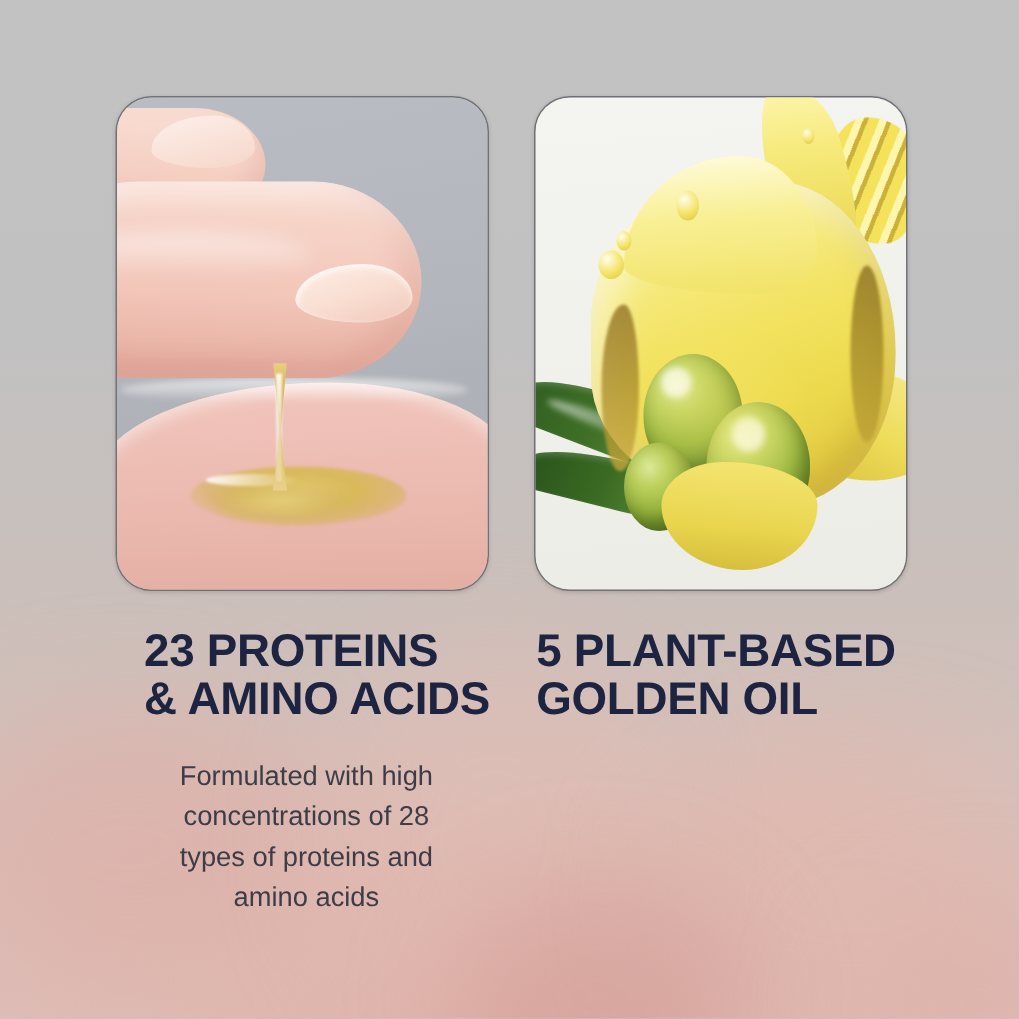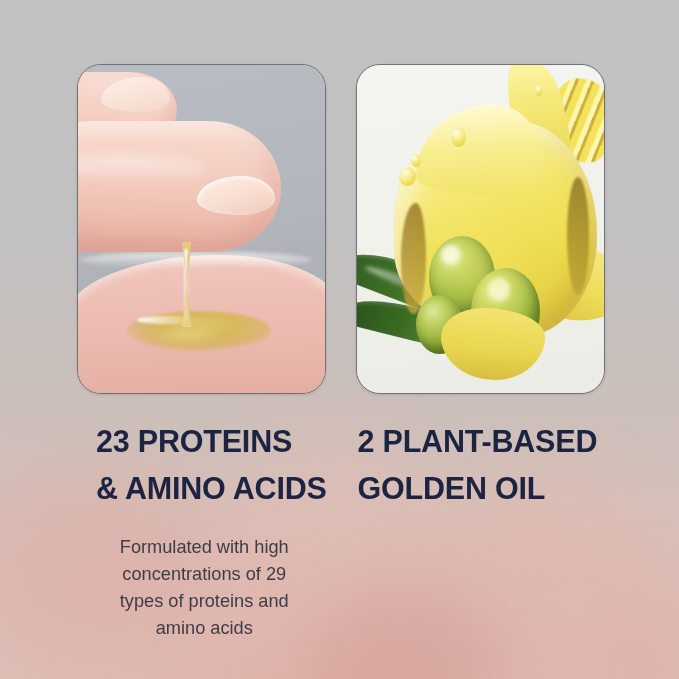--- a/index.html
+++ b/index.html
@@ -194,21 +194,21 @@
 
   
   .cols{position:absolute;left:0;top:418px;width:679px;display:flex;}
   .col{width:50%;box-sizing:border-box;}
   .col.left{padding-left:97px;padding-right:12px;}
   .col.right{padding-left:18px;padding-right:12px;}
   .headline{
     margin:0;
     font-family:"Liberation Sans", sans-serif;
     font-weight:bold;
-    font-size:30.5px;line-height:47px;
+    font-size:30.5px;line-height:32px;
     letter-spacing:-.2px;
     color:#1d2442;
     white-space:pre-line;
     text-align:left;
   }
   .col.left .headline{margin-left:-1px;}
   .body{
     margin:22px 0 0 0;
     font-family:"Liberation Sans", sans-serif;
     font-weight:400;
@@ -275,23 +275,23 @@
       <div class="splash-bottom"></div>
       <div class="oil-film"></div>
     </div>
   </div>
 
   <div class="cols">
     <div class="col left">
       <h2 class="headline">23 PROTEINS
 &amp; AMINO ACIDS</h2>
       <p class="body">Formulated with high
-concentrations of 29
+concentrations of 28
 types of proteins and
 amino acids</p>
     </div>
     <div class="col right">
-      <h2 class="headline">2 PLANT-BASED
+      <h2 class="headline">5 PLANT-BASED
 GOLDEN OIL</h2>
     </div>
   </div>
 
 </div>
 
 </body></html>

